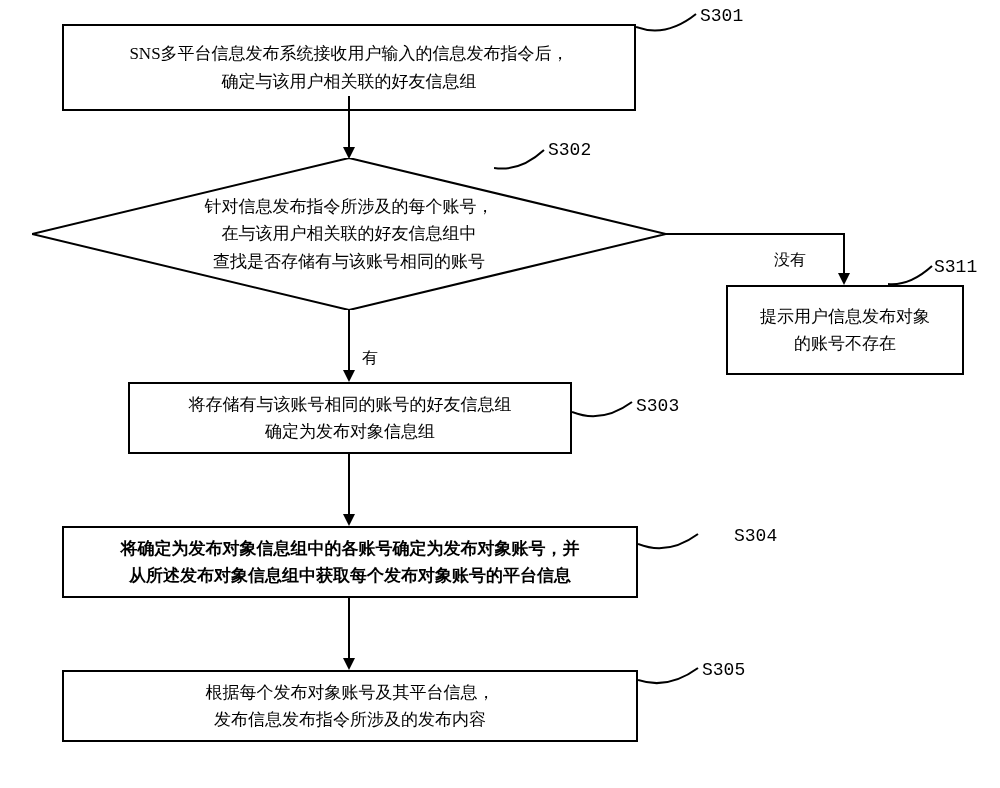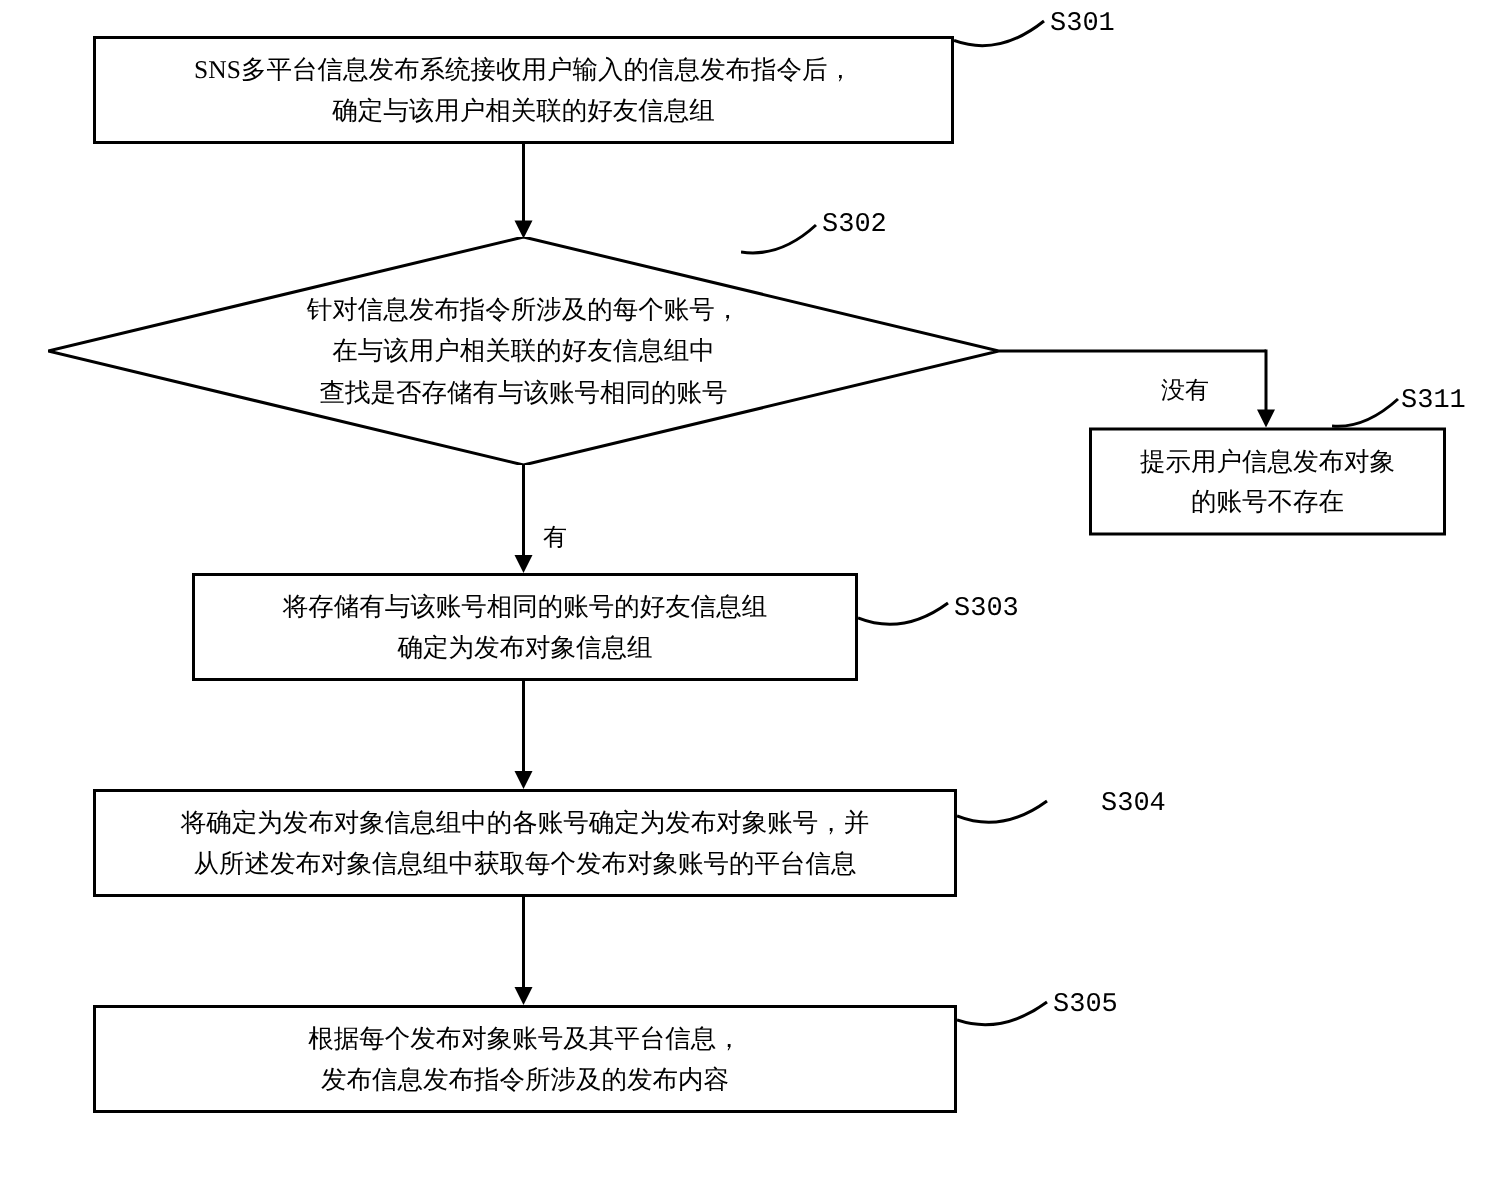--- a/index.html
+++ b/index.html
@@ -72,21 +72,21 @@
       border-left: 6px solid transparent;
       border-right: 6px solid transparent;
       border-top: 12px solid #000;
     }
   </style>
 </head>
 <body>
 
 <div class="flowchart">
 
-  <div class="box" style="left:62px; top:24px; width:574px; height:72px;">
+  <div class="box" style="left:62px; top:24px; width:574px; height:87px;">
     <span>SNS多平台信息发布系统接收用户输入的信息发布指令后，<br>确定与该用户相关联的好友信息组</span>
   </div>
   <div class="label" style="left:700px; top:6px;">S301</div>
 
   <svg style="position:absolute; left:636px; top:10px; width:64px; height:30px;">
     <path d="M0 17 Q 30 28 60 4" stroke="#000" stroke-width="2" fill="none"></path>
   </svg>
 
   <div class="arrow-line" style="left:348px; top:96px; width:2px; height:53px;"></div>
   <div class="arrow-head arrow-down" style="left:343px; top:147px;"></div>
@@ -103,21 +103,21 @@
 
   <svg style="position:absolute; left:494px; top:146px; width:56px; height:28px;">
     <path d="M0 22 Q 26 26 50 4" stroke="#000" stroke-width="2" fill="none"></path>
   </svg>
 
   <div class="arrow-line" style="left:666px; top:233px; width:178px; height:2px;"></div>
   <div class="arrow-line" style="left:843px; top:233px; width:2px; height:42px;"></div>
   <div class="arrow-head arrow-down" style="left:838px; top:273px;"></div>
   <div class="edge-label" style="left:774px; top:210px;margin-top:40px;">没有</div>
 
-  <div class="box" style="left:726px; top:285px; width:238px; height:72px;">
+  <div class="box" style="left:726px; top:285px; width:238px; height:90px;">
     <span>提示用户信息发布对象<br>的账号不存在</span>
   </div>
   <div class="label" style="left:934px; top:257px;">S311</div>
 
   <svg style="position:absolute; left:888px; top:262px; width:48px; height:28px;">
     <path d="M0 22 Q 22 24 44 4" stroke="#000" stroke-width="2" fill="none"></path>
   </svg>
 
   <div class="arrow-line" style="left:348px; top:310px; width:2px; height:62px;"></div>
   <div class="arrow-head arrow-down" style="left:343px; top:370px;"></div>
@@ -128,21 +128,21 @@
   </div>
   <div class="label" style="left:636px; top:396px;">S303</div>
 
   <svg style="position:absolute; left:572px; top:398px; width:64px; height:28px;">
     <path d="M0 14 Q 30 26 60 4" stroke="#000" stroke-width="2" fill="none"></path>
   </svg>
 
   <div class="arrow-line" style="left:348px; top:454px; width:2px; height:62px;"></div>
   <div class="arrow-head arrow-down" style="left:343px; top:514px;"></div>
 
-  <div class="box" style="left:62px; top:526px; width:576px; height:72px;">
+  <div class="box" style="left:62px; top:526px; width:576px; height:72px;font-weight:bold;">
     <span>将确定为发布对象信息组中的各账号确定为发布对象账号，并<br>从所述发布对象信息组中获取每个发布对象账号的平台信息</span>
   </div>
   <div class="label" style="left:734px; top:526px;">S304</div>
 
   <svg style="position:absolute; left:638px; top:530px; width:64px; height:28px;">
     <path d="M0 14 Q 30 26 60 4" stroke="#000" stroke-width="2" fill="none"></path>
   </svg>
 
   <div class="arrow-line" style="left:348px; top:598px; width:2px; height:62px;"></div>
   <div class="arrow-head arrow-down" style="left:343px; top:658px;"></div>

